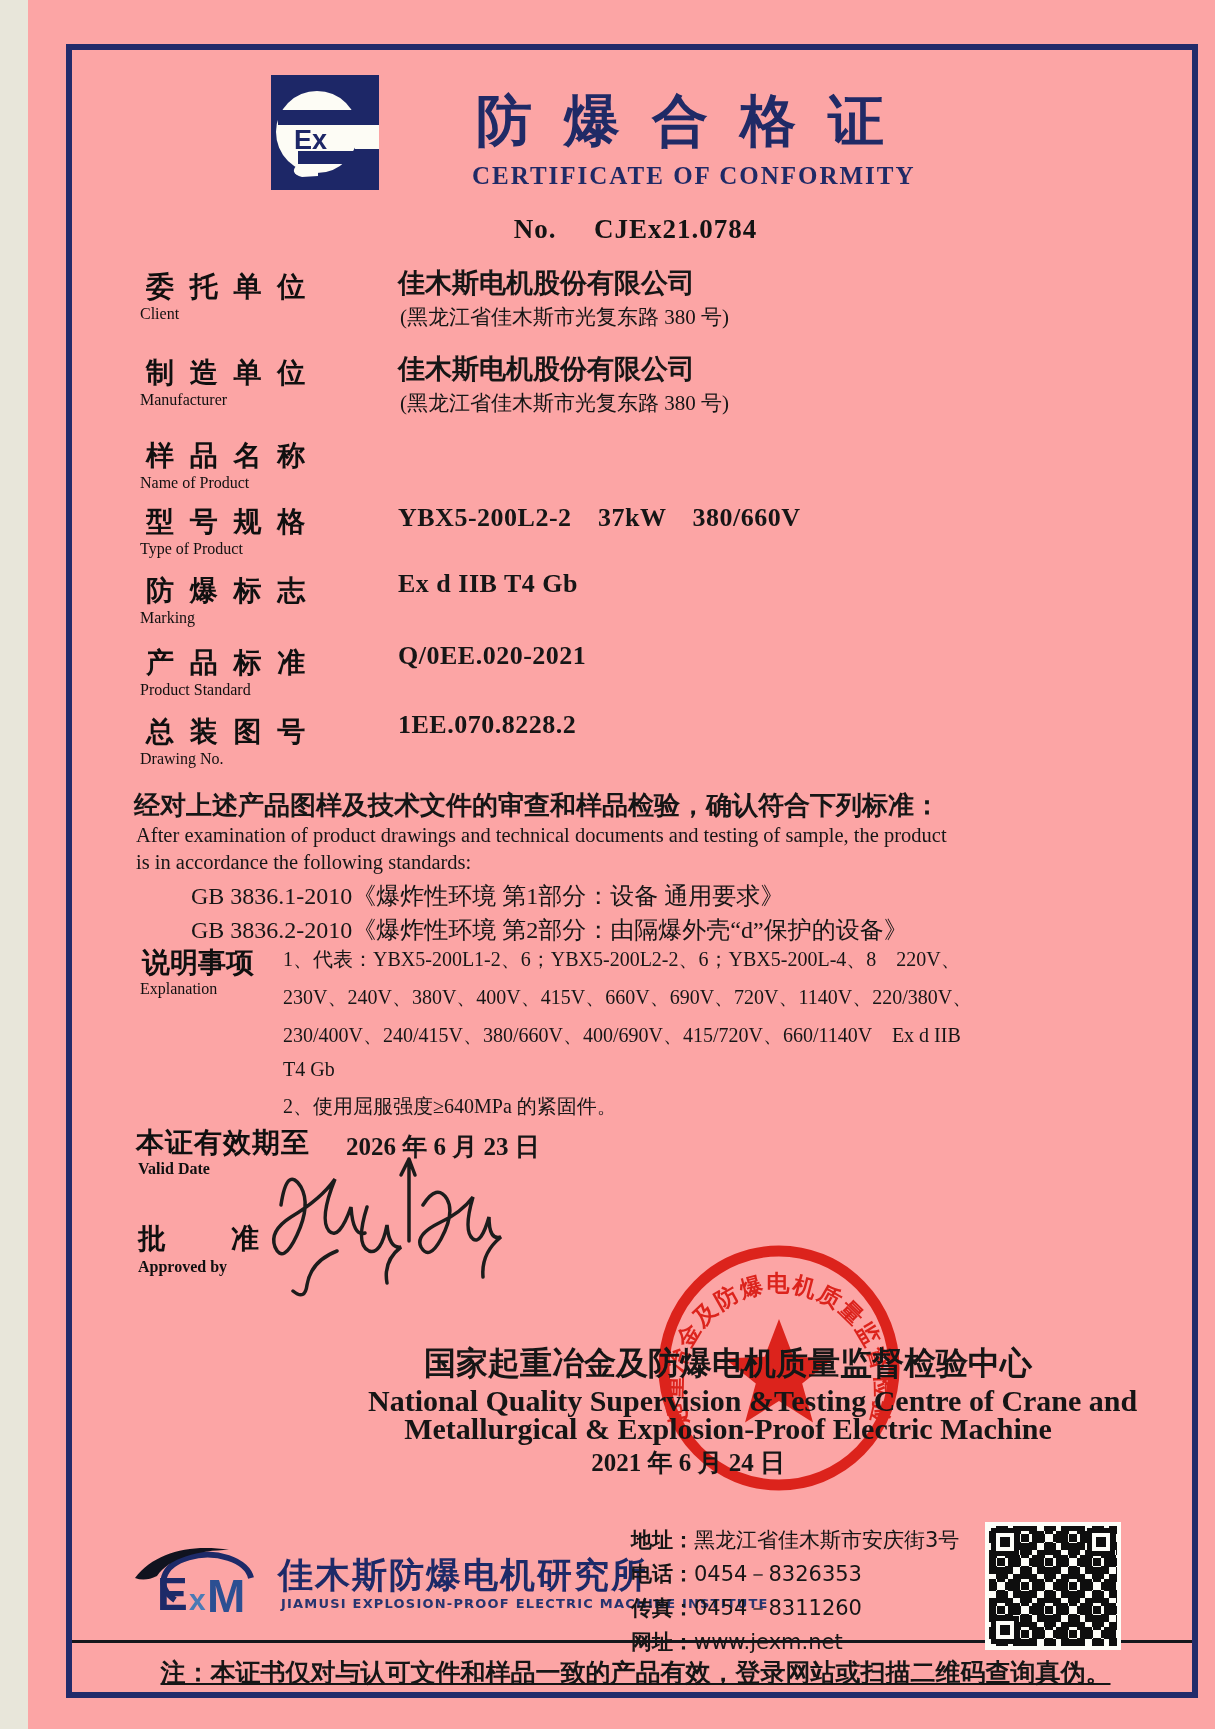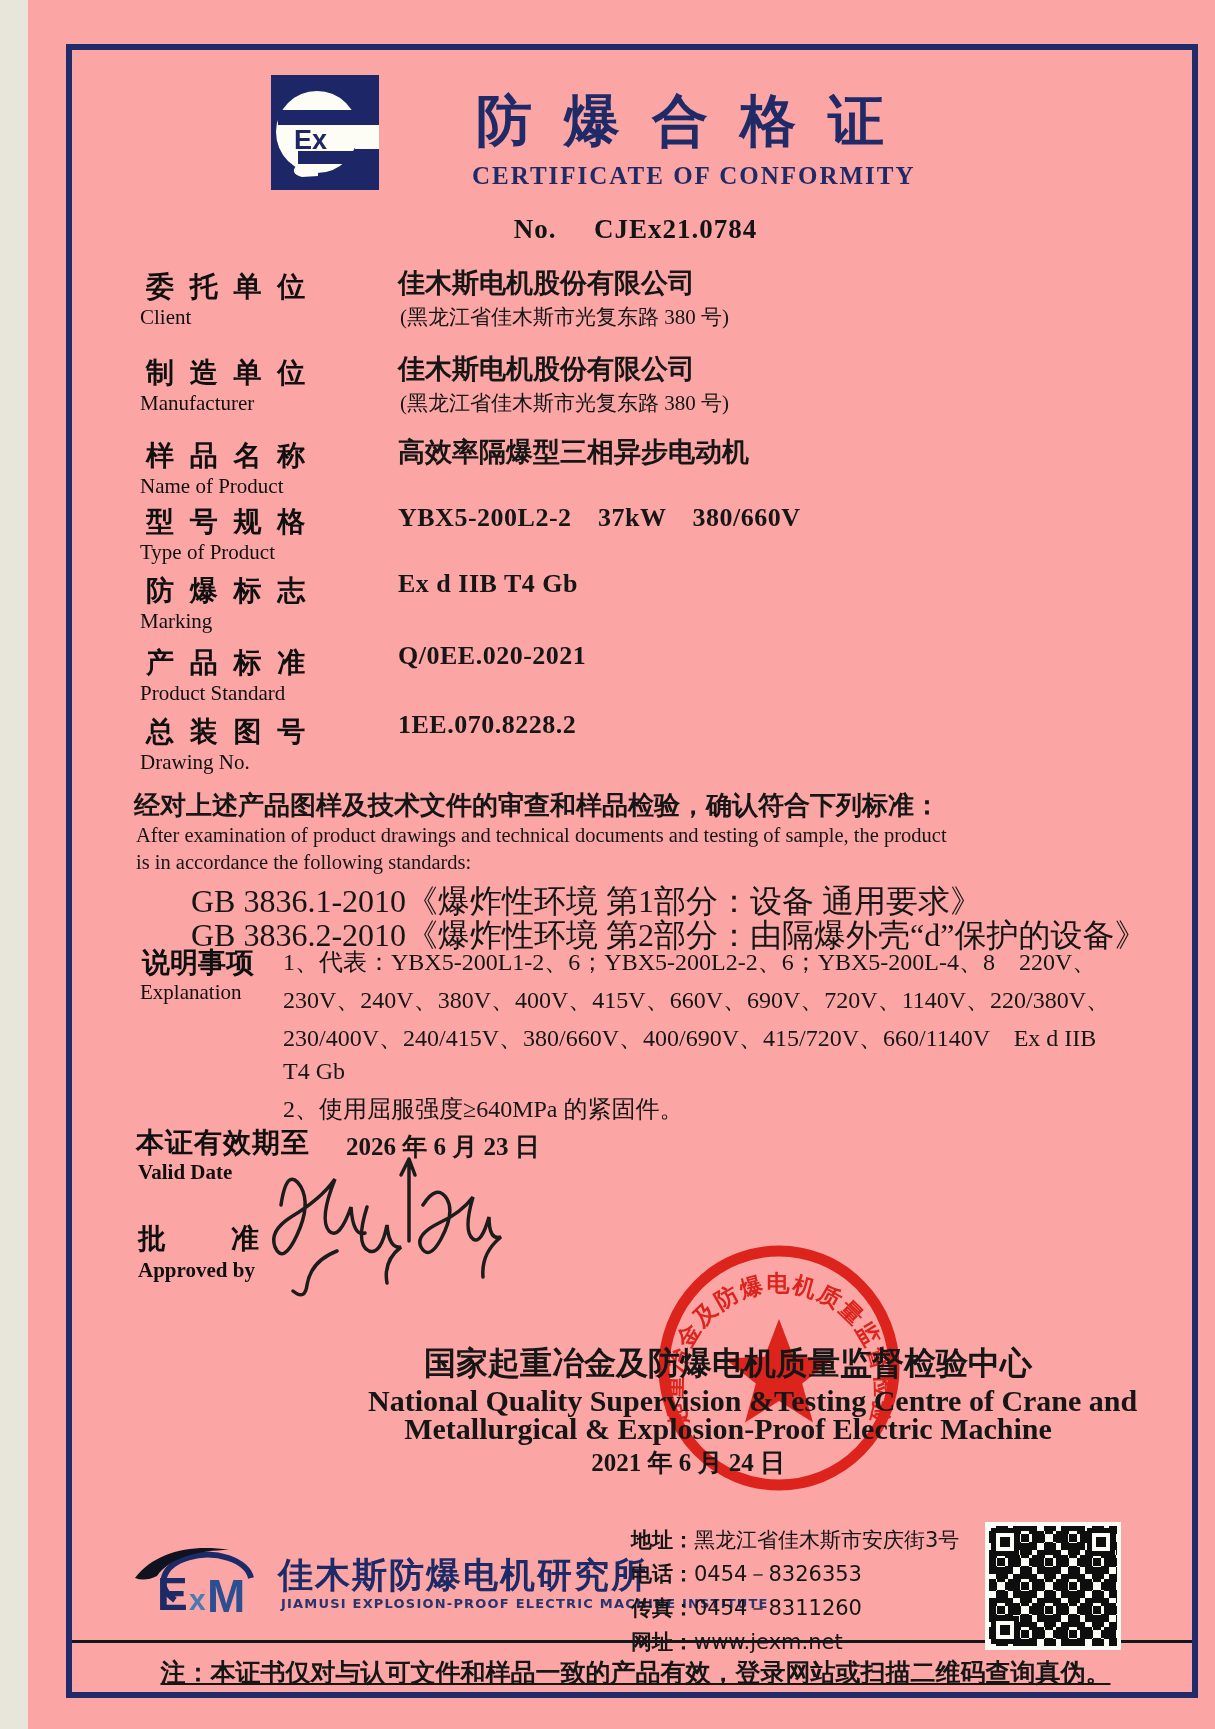--- a/index.html
+++ b/index.html
@@ -6,28 +6,28 @@
   .page{position:relative;width:1189px;height:1729px;background:#fca5a5;overflow:hidden;
         font-family:"Liberation Serif","DejaVu Serif",serif;color:#161616;margin-left:28px;}
   .abs{position:absolute;}
   .frame{position:absolute;left:38px;top:44px;width:1120px;height:1642px;border:6px solid #222b6a;}
   .title-cn{font-family:"DejaVu Sans","Liberation Sans",sans-serif;font-weight:700;color:#202a66;
             font-size:56px;letter-spacing:32px;white-space:nowrap;}
   .title-en{font-weight:700;color:#202a66;font-size:25px;letter-spacing:2px;white-space:nowrap;}
   .no-line{font-weight:600;font-size:27px;color:#141414;letter-spacing:1px;}
   .cn-label{font-family:"DejaVu Sans","Liberation Sans",sans-serif;font-weight:700;font-size:28px;
             letter-spacing:3px;color:#101010;white-space:nowrap;}
-  .en-label{font-size:21px;color:#101010;white-space:nowrap;}
+  .en-label{font-size:16px;color:#101010;white-space:nowrap;}
   .val-cn{font-family:"Liberation Serif","DejaVu Serif",serif;font-weight:700;font-size:27px;white-space:nowrap;text-align:right;}
   .val-addr{font-size:21px;font-weight:400;white-space:nowrap;}
   .val-en{font-weight:700;font-size:26px;letter-spacing:.5px;white-space:nowrap;}
   .stmt-cn{font-family:"DejaVu Sans","Liberation Sans",sans-serif;font-weight:700;font-size:26px;white-space:nowrap;}
   .stmt-en{font-size:20.5px;white-space:nowrap;}
-  .std-line{font-size:32px;font-weight:500;white-space:nowrap;}
-  .exp-line{font-size:24px;font-weight:500;white-space:nowrap;}
+  .std-line{font-size:24px;font-weight:500;white-space:nowrap;}
+  .exp-line{font-size:20px;font-weight:500;white-space:nowrap;}
   .center{text-align:center;}
   .issuer-cn{font-family:"DejaVu Sans","Liberation Sans",sans-serif;font-weight:700;font-size:32px;white-space:nowrap;}
   .issuer-en{font-weight:700;font-size:30px;white-space:nowrap;}
   .date-line{font-size:25px;font-weight:600;white-space:nowrap;}
   .contact-label{font-family:"DejaVu Sans","Liberation Sans",sans-serif;font-weight:700;font-size:21px;white-space:nowrap;}
   .contact-val{font-family:"DejaVu Sans","Liberation Sans",sans-serif;font-size:21px;white-space:nowrap;}
   .note-line{font-family:"DejaVu Sans","Liberation Sans",sans-serif;font-weight:700;font-size:25px;white-space:nowrap;text-decoration:underline;}
   .inst-cn{font-family:"DejaVu Sans","Liberation Sans",sans-serif;font-weight:700;font-size:35px;color:#1d2a68;
            letter-spacing:2px;white-space:nowrap;}
   .inst-en{font-family:"DejaVu Sans","Liberation Sans",sans-serif;font-weight:700;font-size:13px;color:#27346f;
@@ -72,21 +72,20 @@
   <div class="abs val-cn" style="left:370px;top:265px;">佳木斯电机股份有限公司</div>
   <div class="abs val-addr" style="left:372px;top:303px;">(黑龙江省佳木斯市光复东路 380 号)</div>
 
   <div class="abs cn-label" style="left:118px;top:354px;">制 造 单 位</div>
   <div class="abs en-label" style="left:112px;top:391px;">Manufacturer</div>
   <div class="abs val-cn" style="left:370px;top:351px;">佳木斯电机股份有限公司</div>
   <div class="abs val-addr" style="left:372px;top:389px;">(黑龙江省佳木斯市光复东路 380 号)</div>
 
   <div class="abs cn-label" style="left:118px;top:437px;">样 品 名 称</div>
   <div class="abs en-label" style="left:112px;top:474px;">Name of Product</div>
-  <div class="abs val-cn" style="left:370px;top:434px;">高效率隔爆型三相异步电动机</div>
 
   <div class="abs cn-label" style="left:118px;top:503px;">型 号 规 格</div>
   <div class="abs en-label" style="left:112px;top:540px;">Type of Product</div>
   <div class="abs val-en" style="left:370px;top:500px;">YBX5-200L2-2　37kW　380/660V</div>
 
   <div class="abs cn-label" style="left:118px;top:572px;">防 爆 标 志</div>
   <div class="abs en-label" style="left:112px;top:609px;">Marking</div>
   <div class="abs val-en" style="left:370px;top:569px;">Ex d IIB T4 Gb</div>
 
   <div class="abs cn-label" style="left:118px;top:644px;">产 品 标 准</div>

